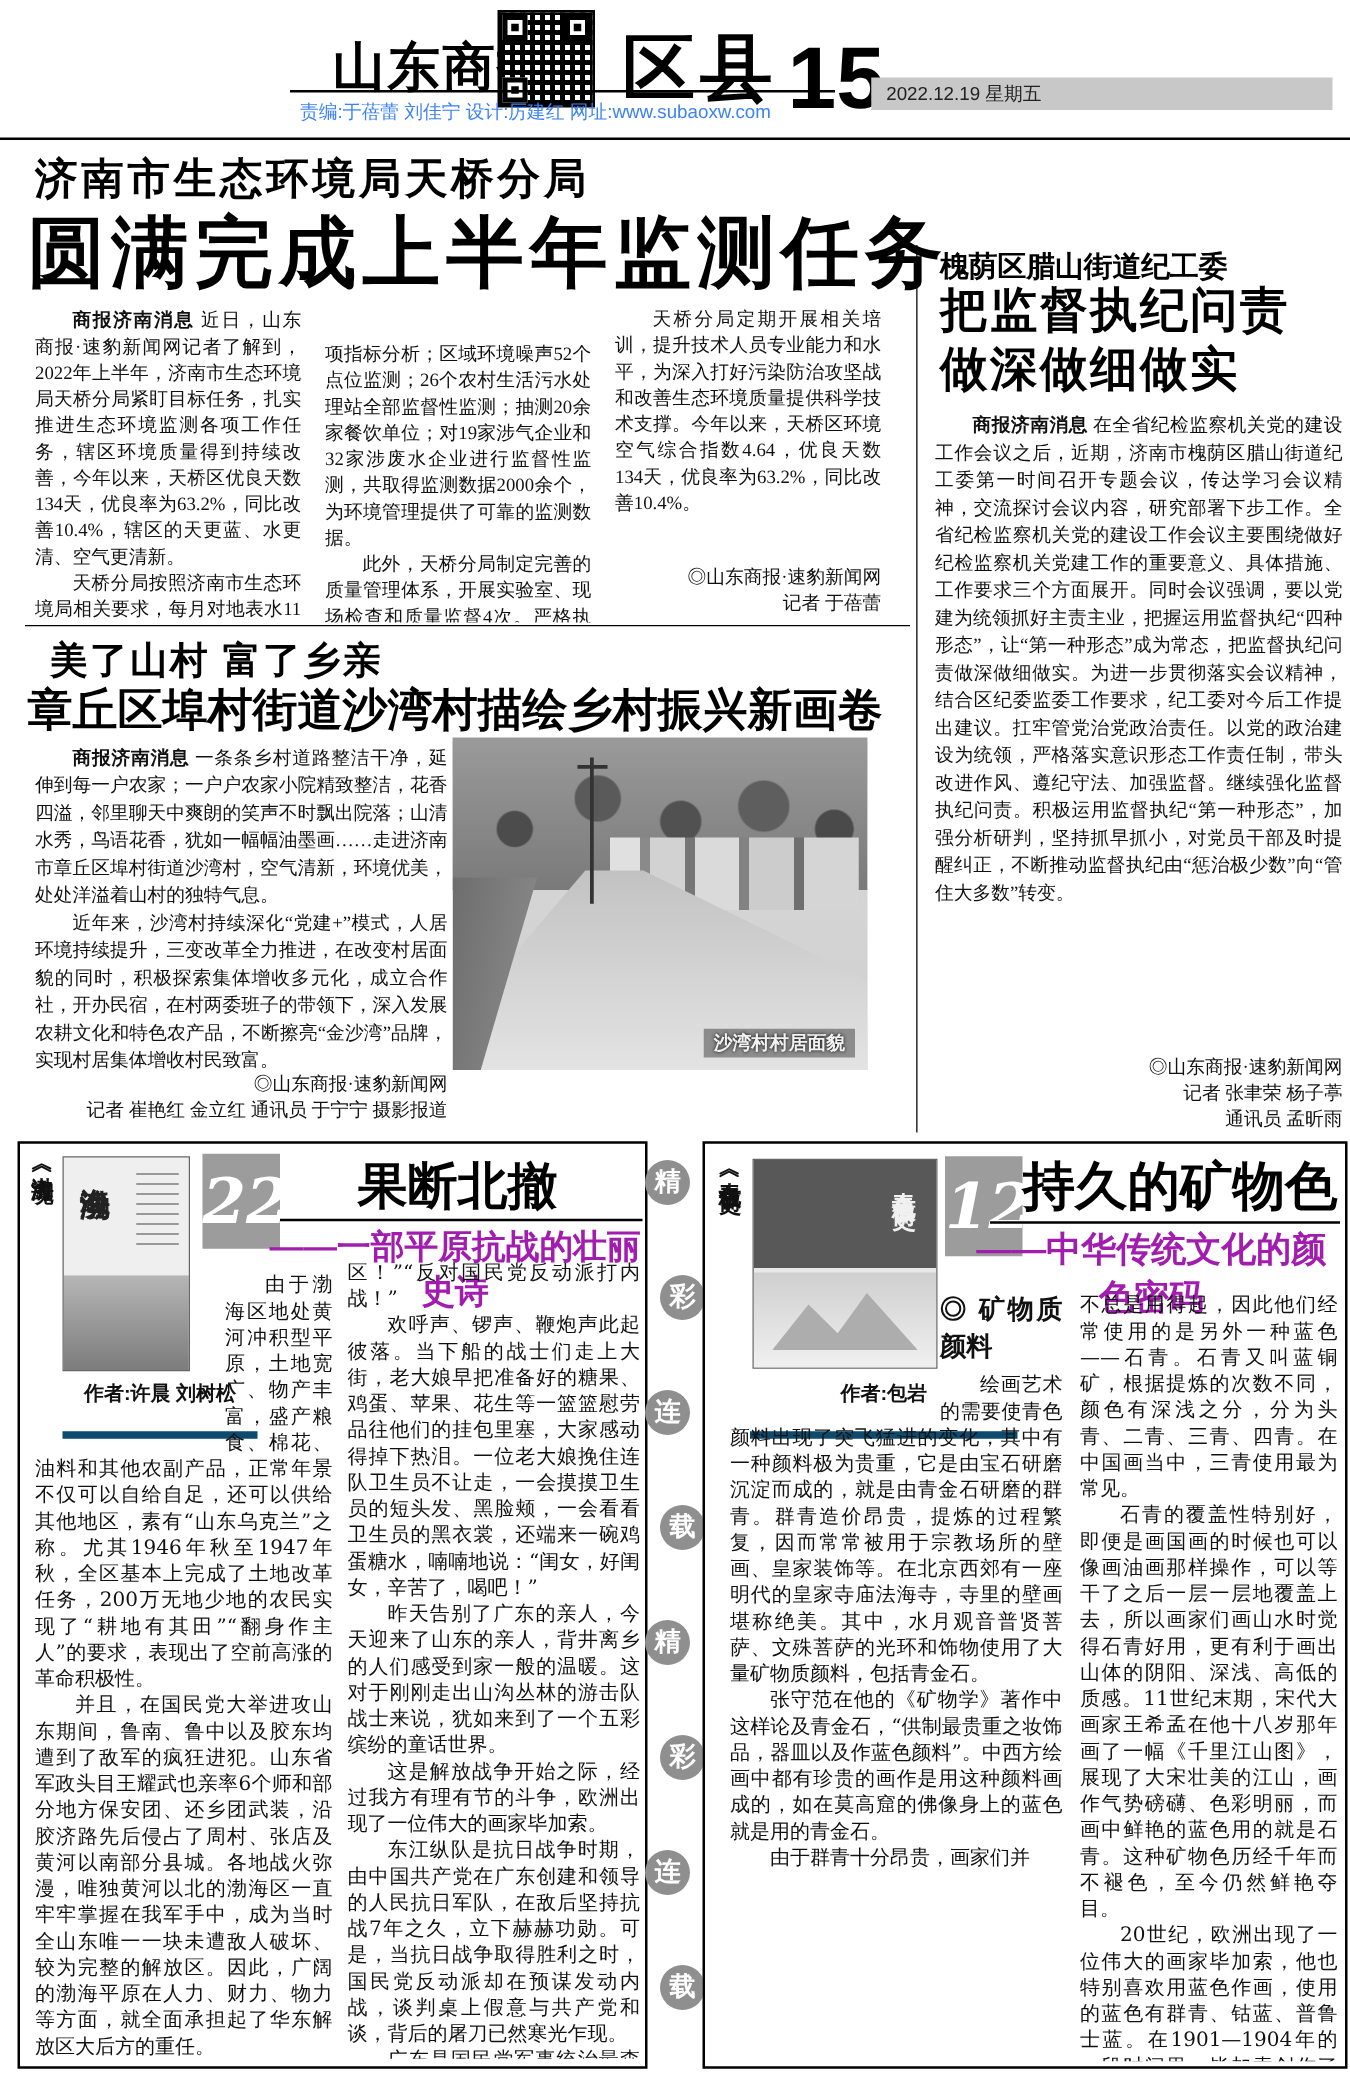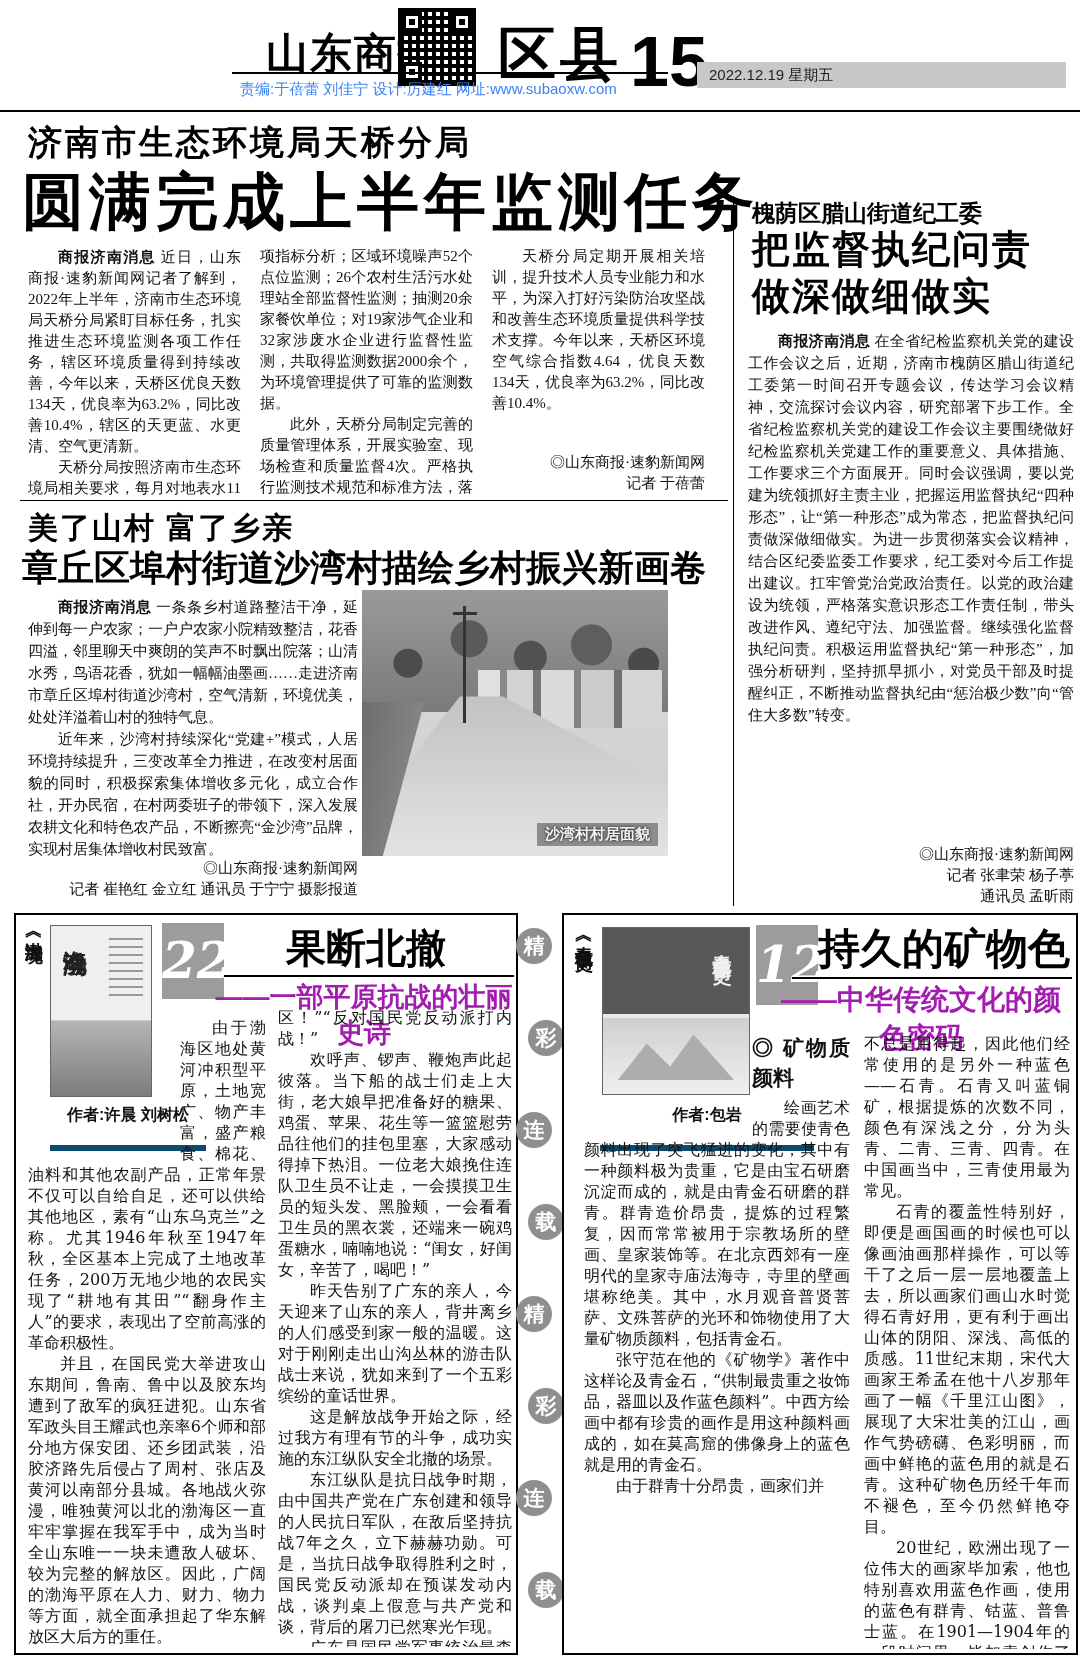--- a/index.html
+++ b/index.html
@@ -25,21 +25,21 @@
   .date-bar span { position:absolute; left:12px; top:4px; font-size:15px; font-family:"Liberation Sans",sans-serif; color:#222; }
   .credits-rule { position:absolute; left:232px; top:72px; width:436px; border-top:2px solid #000; }
   .credits { position:absolute; left:240px; top:80px; width:440px; font-size:15px;
              font-family:"Liberation Sans",sans-serif; color:#3b82f6; }
   .header-rule { position:absolute; left:0; top:110px; width:1080px; border-top:2px solid #000; }
 
   
   .kicker { font-family:"Liberation Sans",sans-serif; font-weight:700; color:#000; }
   .headline { font-family:"Liberation Sans",sans-serif; font-weight:900; color:#000; }
   .body-text p { text-align:justify; text-indent:2em; }
-  .body-text p.noindent { text-indent:0; }
+  .body-text p.noindent { text-indent:0;margin-top:28px; }
   .lead-in { font-weight:700; font-family:"Liberation Sans",sans-serif; }
   .byline { text-align:right; font-size:15px; line-height:21px; }
 
   
   .main-kicker { position:absolute; left:28px; top:120px; font-size:34px; letter-spacing:3px; }
   .main-headline { position:absolute; left:22px; top:160px; font-size:62px; letter-spacing:5px; }
   .main-col { position:absolute; top:246px; width:213px; height:252px; overflow:hidden;
               font-size:15px; line-height:21px; }
   .main-col.c1{left:28px;} .main-col.c2{left:260px;} .main-col.c3{left:492px;}
   .main-byline { position:absolute; left:492px; top:452px; width:213px; background:#fff; }
@@ -47,28 +47,28 @@
   
   .vrule { position:absolute; left:733px; top:196px; height:710px; border-left:1px solid #000; }
   .right-kicker { position:absolute; left:752px; top:198px; font-size:23px; }
   .right-headline { position:absolute; left:752px; top:226px; font-size:38px; line-height:47px; letter-spacing:2px; }
   .right-body { position:absolute; left:748px; top:330px; width:326px; height:512px; overflow:hidden;
                 font-size:15px; line-height:22px; }
   .right-byline { position:absolute; left:748px; top:844px; width:326px; }
 
   
   .mid-rule { position:absolute; left:20px; top:500px; width:708px; border-top:1px solid #000; }
-  .village-kicker { position:absolute; left:28px; top:508px; font-size:30px; letter-spacing:2px; }
+  .village-kicker { position:absolute; left:40px; top:508px; font-size:30px; letter-spacing:2px; }
   .village-headline { position:absolute; left:22px; top:544px; font-size:36px; letter-spacing:0px; }
   .village-body { position:absolute; left:28px; top:596px; width:330px; height:260px; overflow:hidden;
                   font-size:15px; line-height:22px; }
   .village-byline { position:absolute; left:28px; top:858px; width:330px; }
 
   
-  .photo { position:absolute; left:362px; top:590px; width:306px; height:266px; overflow:hidden;
+  .photo { position:absolute; left:362px; top:590px; width:332px; height:266px; overflow:hidden;
            background:linear-gradient(#bdbdbd,#d6d6d6 30%,#cfcfcf); }
   .ph-trees { position:absolute; left:0; top:0; width:100%; height:46%;
       background:
         radial-gradient(circle at 15% 60%, #4c4c4c 0 14px, transparent 15px),
         radial-gradient(circle at 35% 40%, #5a5a5a 0 18px, transparent 19px),
         radial-gradient(circle at 55% 55%, #515151 0 16px, transparent 17px),
         radial-gradient(circle at 75% 45%, #5e5e5e 0 20px, transparent 21px),
         radial-gradient(circle at 92% 60%, #4a4a4a 0 15px, transparent 16px),
         linear-gradient(#9a9a9a,#7a7a7a); }
   .ph-houses { position:absolute; left:38%; top:30%; width:60%; height:22%;
@@ -220,21 +220,21 @@
     <div class="serial-col" style="left:12px; top:102px; width:238px; height:630px;">
       <div class="float-spacer" style="width:152px; height:128px;"></div>
       <p>由于渤海区地处黄河冲积型平原，土地宽广、物产丰富，盛产粮食、棉花、油料和其他农副产品，正常年景不仅可以自给自足，还可以供给其他地区，素有“山东乌克兰”之称。尤其1946年秋至1947年秋，全区基本上完成了土地改革任务，200万无地少地的农民实现了“耕地有其田”“翻身作主人”的要求，表现出了空前高涨的革命积极性。</p>
       <p>并且，在国民党大举进攻山东期间，鲁南、鲁中以及胶东均遭到了敌军的疯狂进犯。山东省军政头目王耀武也亲率6个师和部分地方保安团、还乡团武装，沿胶济路先后侵占了周村、张店及黄河以南部分县城。各地战火弥漫，唯独黄河以北的渤海区一直牢牢掌握在我军手中，成为当时全山东唯一一块未遭敌人破坏、较为完整的解放区。因此，广阔的渤海平原在人力、财力、物力等方面，就全面承担起了华东解放区大后方的重任。</p>
 
     </div>
     <div class="serial-col" style="left:262px; top:92px; width:234px; height:640px;">
       <p class="noindent">区！”“反对国民党反动派打内战！”</p>
       <p>欢呼声、锣声、鞭炮声此起彼落。当下船的战士们走上大街，老大娘早把准备好的糖果、鸡蛋、苹果、花生等一篮篮慰劳品往他们的挂包里塞，大家感动得掉下热泪。一位老大娘挽住连队卫生员不让走，一会摸摸卫生员的短头发、黑脸颊，一会看看卫生员的黑衣裳，还端来一碗鸡蛋糖水，喃喃地说：“闺女，好闺女，辛苦了，喝吧！”</p>
       <p>昨天告别了广东的亲人，今天迎来了山东的亲人，背井离乡的人们感受到家一般的温暖。这对于刚刚走出山沟丛林的游击队战士来说，犹如来到了一个五彩缤纷的童话世界。</p>
-      <p>这是解放战争开始之际，经过我方有理有节的斗争，成功实施的东江纵队安全北撤的场景。</p>
+      <p>这是解放战争开始之际，经过我方有理有节的斗争，欧洲出现了一位伟大的画家毕加索。</p>
       <p>东江纵队是抗日战争时期，由中国共产党在广东创建和领导的人民抗日军队，在敌后坚持抗战7年之久，立下赫赫功勋。可是，当抗日战争取得胜利之时，国民党反动派却在预谋发动内战，谈判桌上假意与共产党和谈，背后的屠刀已然寒光乍现。</p>
       <p>广东是国民党军事统治最森严的地区之一。几乎是孤陷重围的东江纵队，面临着与国民党军队的直接冲突。事实上，广东的国民党军队已经完成了彻底清洗东江纵队的军事准备。为了争取和平，也为了保存革命火种，中共中央果断决定东江纵队北撤。</p>
     </div>
   </div>
 
   <div class="strip">
     <div class="circ">精</div>
     <div class="circ">彩</div>
     <div class="circ">连</div>
     <div class="circ">载</div>

